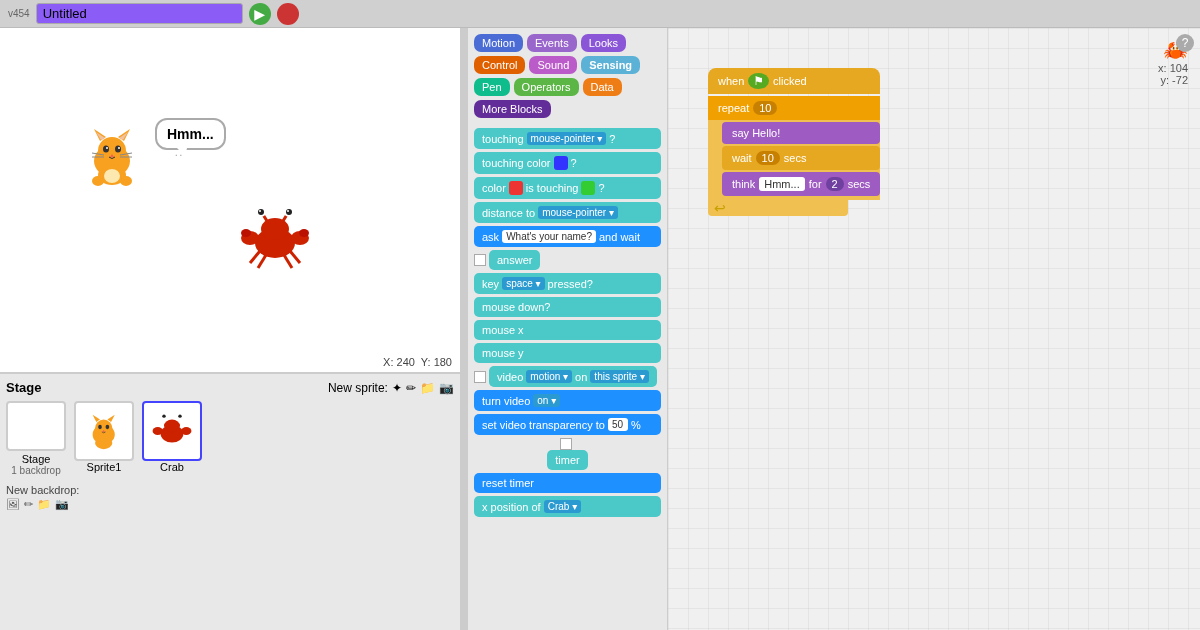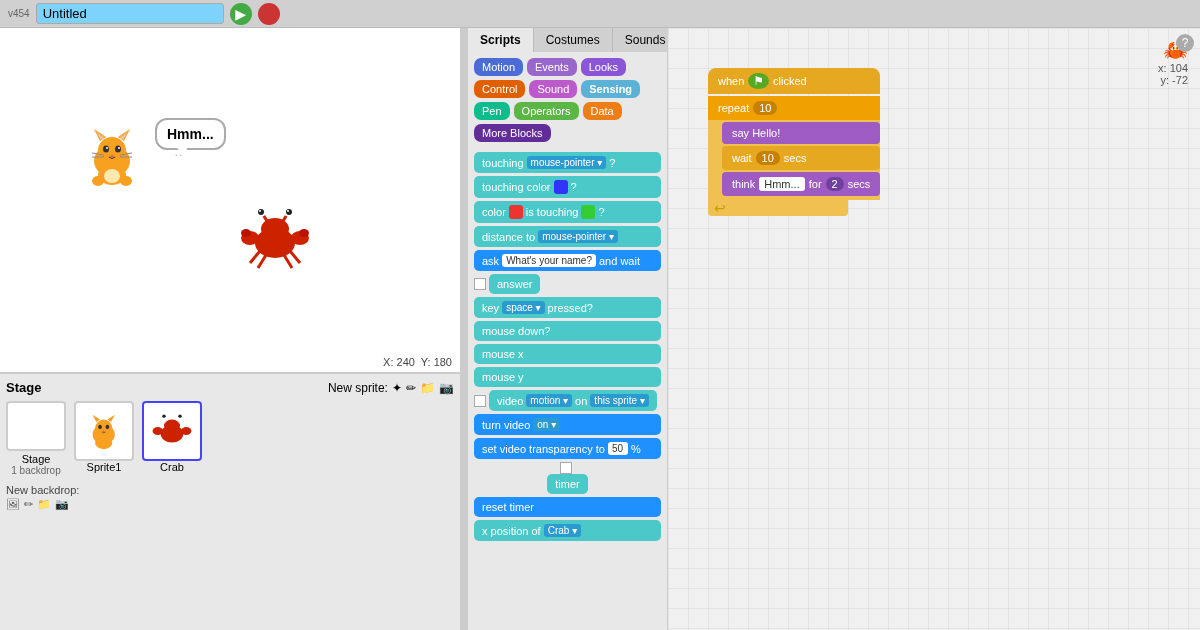--- a/index.html
+++ b/index.html
@@ -18,26 +18,26 @@
     #top-bar {
       background: #d0d0d0;
       height: 28px;
       display: flex;
       align-items: center;
       padding: 0 8px;
       border-bottom: 1px solid #bbb;
       gap: 6px;
     }
     .title-input {
-      background: #7dd3fc;
+      background: #8b5cf6;
       border: 1px solid #aaa;
       border-radius: 3px;
       padding: 2px 6px;
       font-size: 13px;
-      width: 188px;
+      width: 207px;
     }
     .green-flag-btn {
       width: 22px; height: 22px;
       background: #4a4;
       border-radius: 50%;
       display: flex; align-items: center; justify-content: center;
       cursor: pointer;
       font-size: 14px;
       color: white;
     }
@@ -545,25 +545,20 @@
           <span style="cursor:pointer;">📷</span>
         </div>
       </div>
     </div>
   </div>
 
   <div id="divider"></div>
 
   <div id="blocks-panel">
 
-    <div class="tabs">
-      <div class="tab active">Scripts</div>
-      <div class="tab">Costumes</div>
-      <div class="tab">Sounds</div>
-    </div>
 
     <div class="categories">
       <button class="cat-btn" style="background:#4a6cd4;">Motion</button>
       <button class="cat-btn" style="background:#9966cc;">Events</button>
       <button class="cat-btn" style="background:#8a55d7;">Looks</button>
       <button class="cat-btn" style="background:#e06000;">Control</button>
       <button class="cat-btn" style="background:#bb5bca;">Sound</button>
       <button class="cat-btn" style="background:#5cb1d6;font-weight:bold;">Sensing</button>
       <button class="cat-btn" style="background:#0fbd8c;">Pen</button>
       <button class="cat-btn" style="background:#5cb645;">Operators</button>

